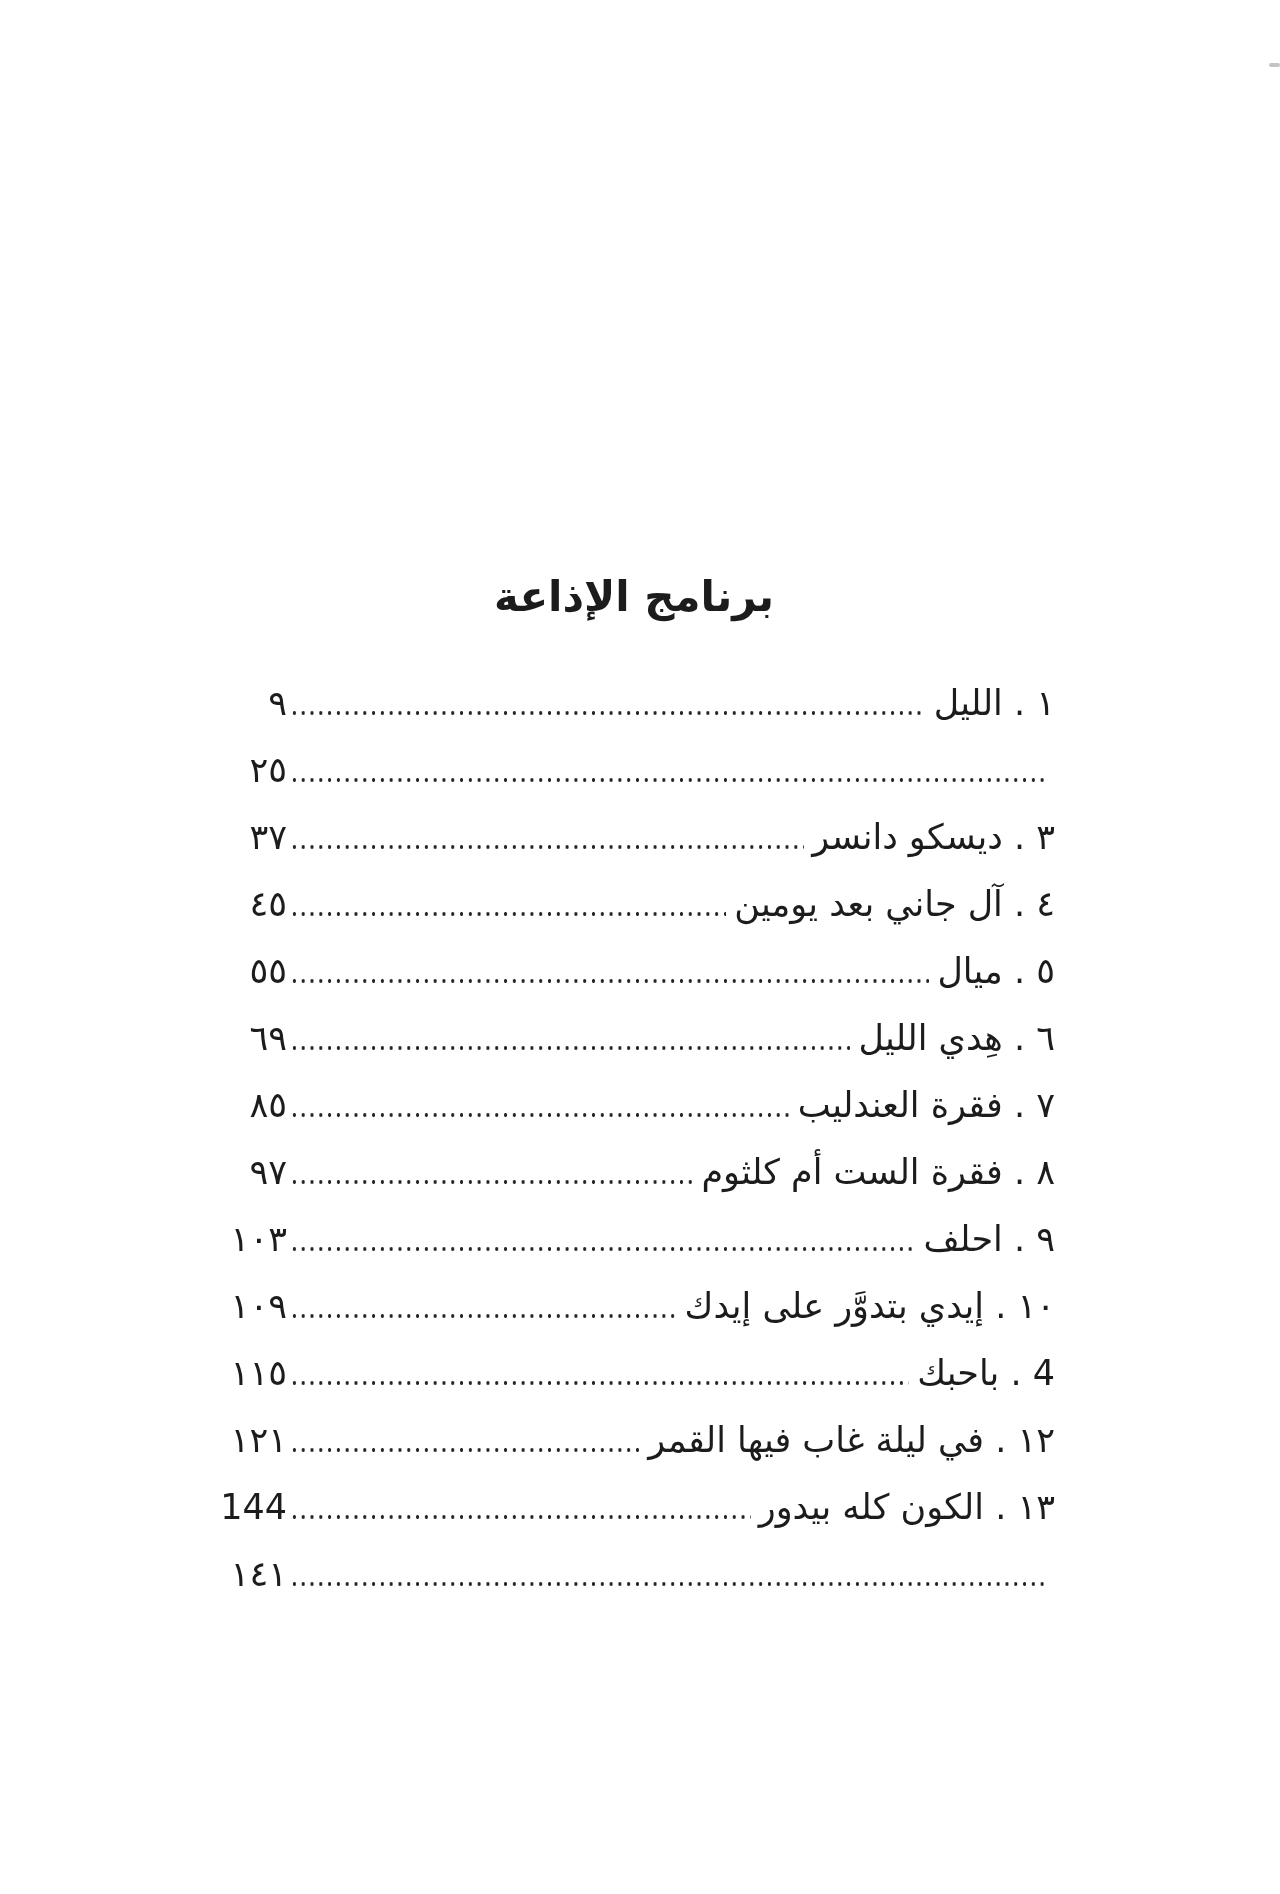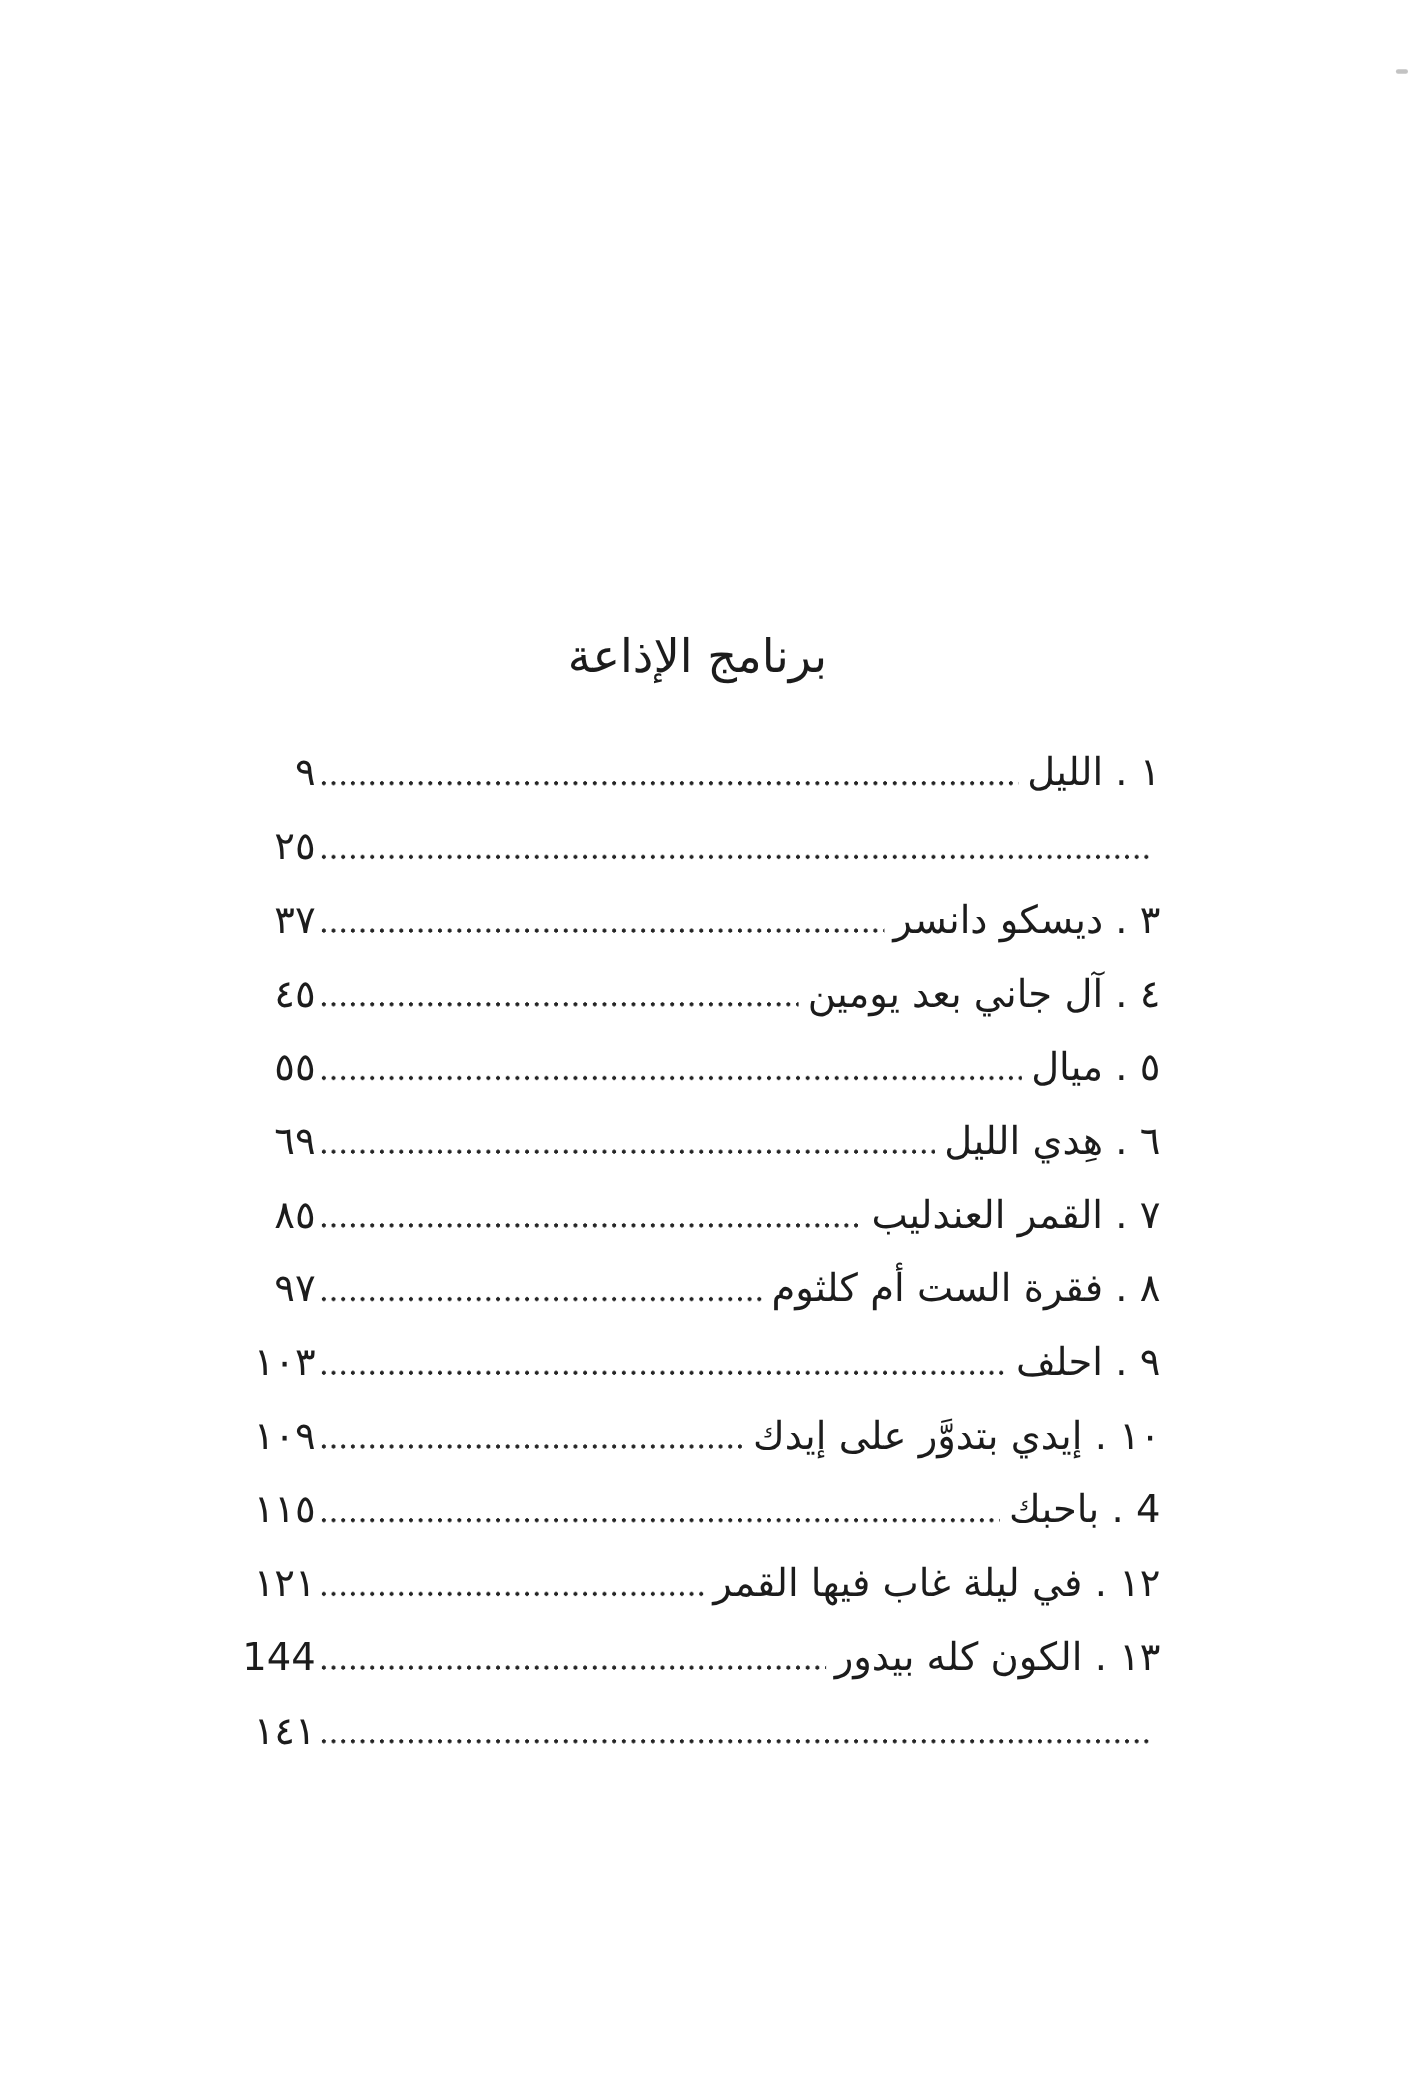--- a/index.html
+++ b/index.html
@@ -35,21 +35,21 @@
     opacity: 0.85;
   }
   .chapter-title {
     position: absolute;
     top: 544px;
     left: 215px;
     width: 838px;
     text-align: center;
     direction: rtl;
     font-size: 42px;
-    font-weight: normal;
+    font-weight: bold;
     line-height: 1.2;
     color: var(--text);
   }
   .toc {
     position: absolute;
     top: 670px;
     left: 215px;
     width: 840px;
     direction: rtl;
   }
@@ -117,21 +117,21 @@
       <span class="page-num">٥٥</span>
     </div>
 
     <div class="toc-row">
       <span class="entry-label"><span>٦</span><span> . </span><span>هِدي الليل</span></span>
       <span class="leader"></span>
       <span class="page-num">٦٩</span>
     </div>
 
     <div class="toc-row">
-      <span class="entry-label"><span>٧</span><span> . </span><span>القمر العندليب</span></span>
+      <span class="entry-label"><span>٧</span><span> . </span><span>فقرة العندليب</span></span>
       <span class="leader"></span>
       <span class="page-num">٨٥</span>
     </div>
 
     <div class="toc-row">
       <span class="entry-label"><span>٨</span><span> . </span><span>فقرة الست أم كلثوم</span></span>
       <span class="leader"></span>
       <span class="page-num">٩٧</span>
     </div>
 

